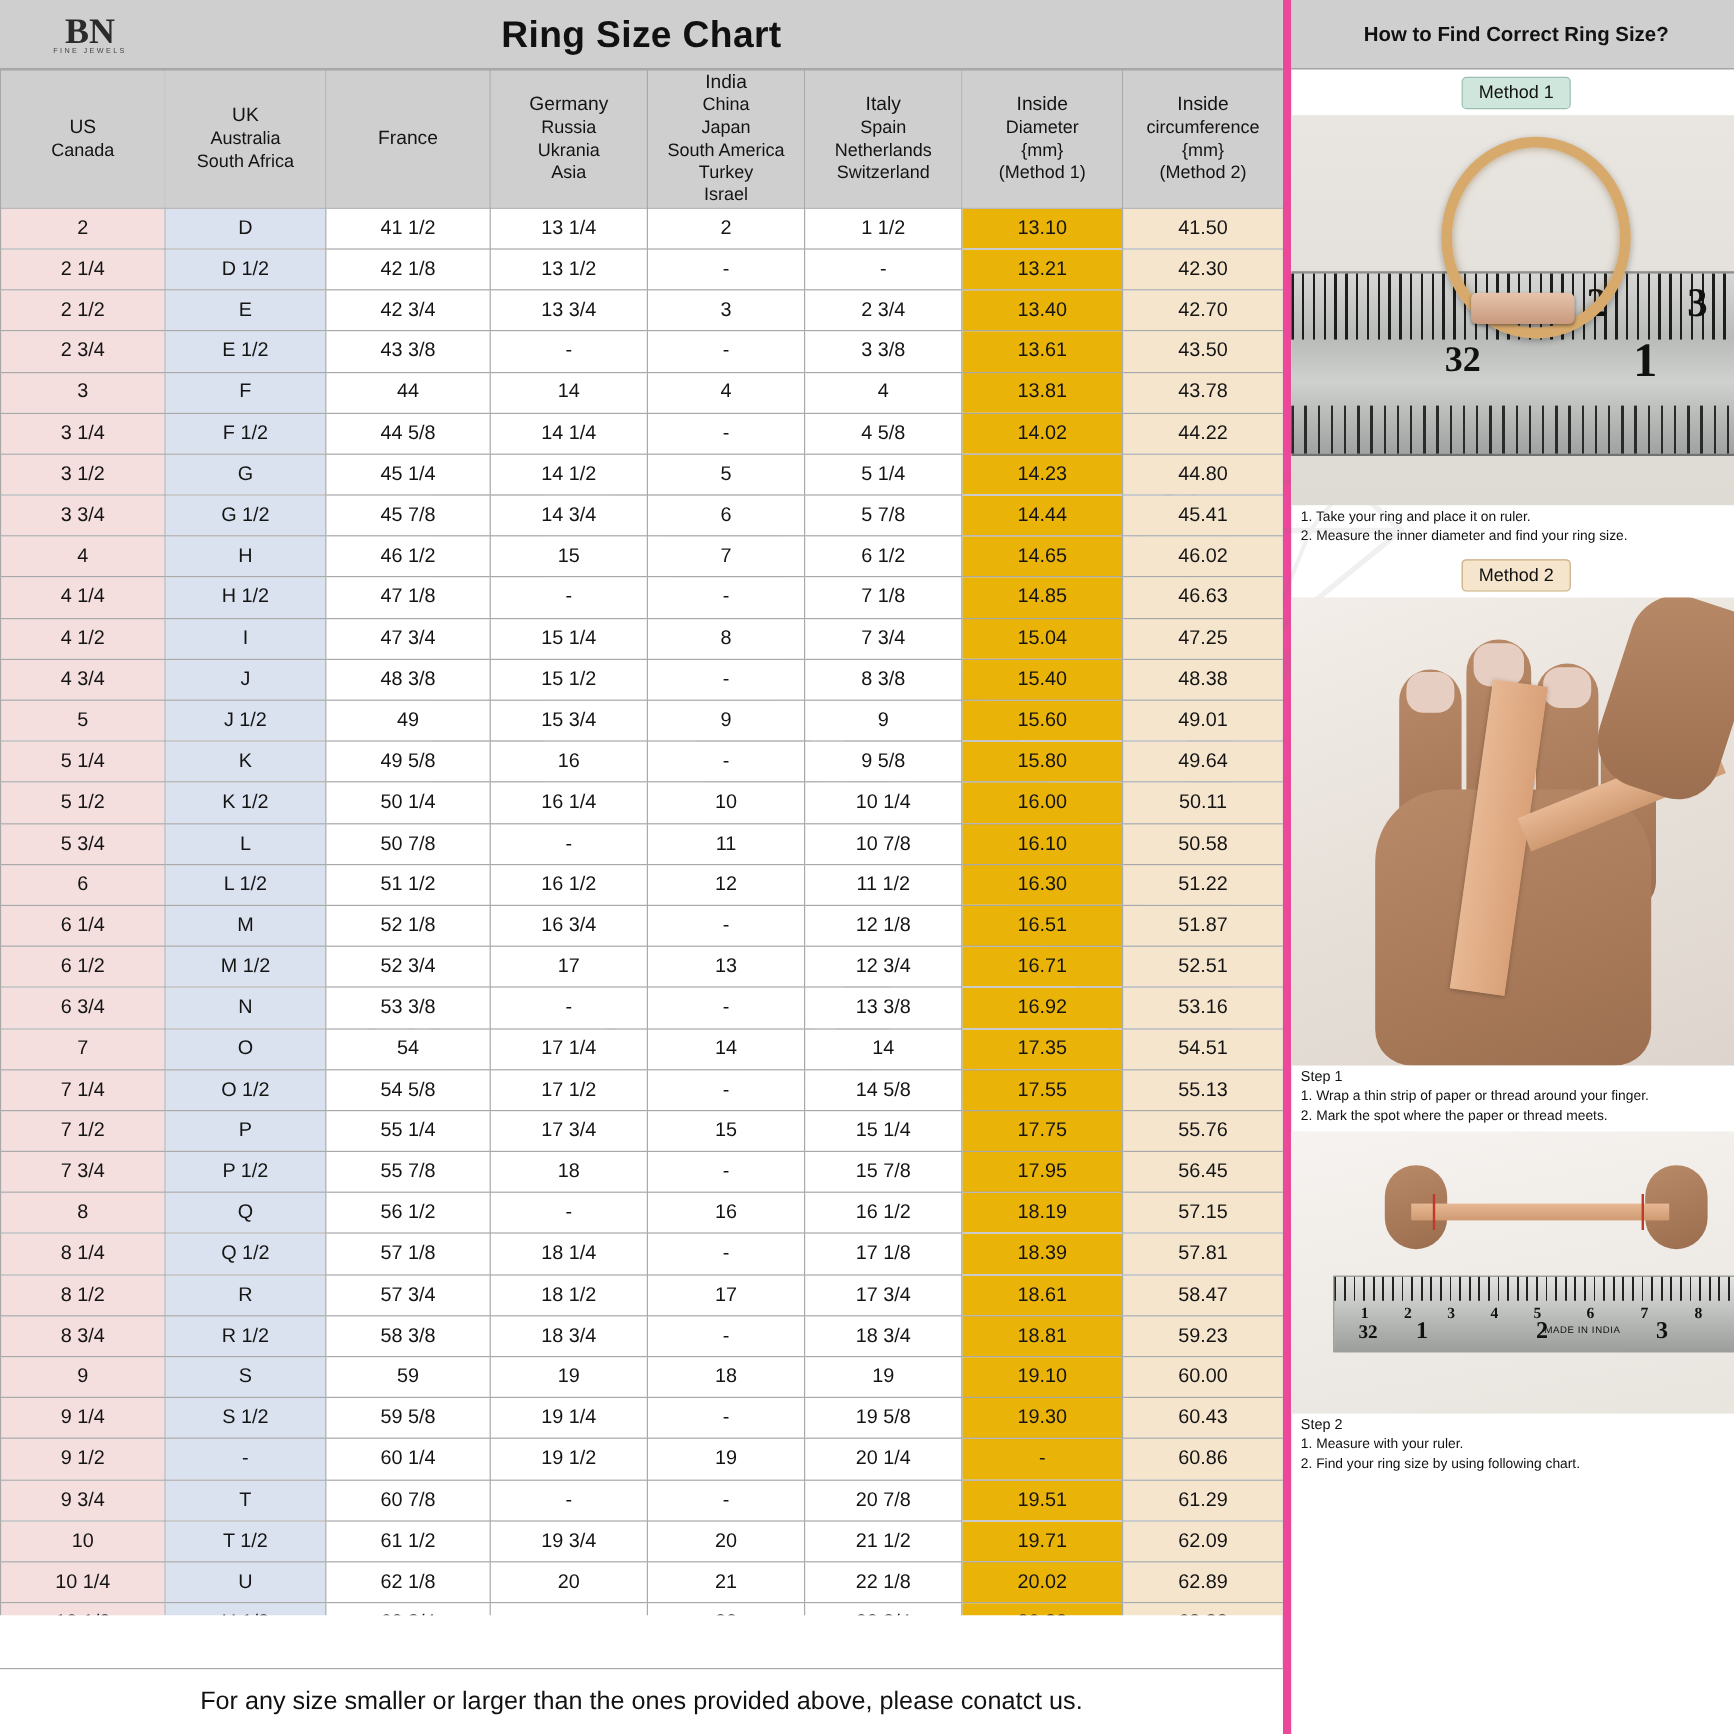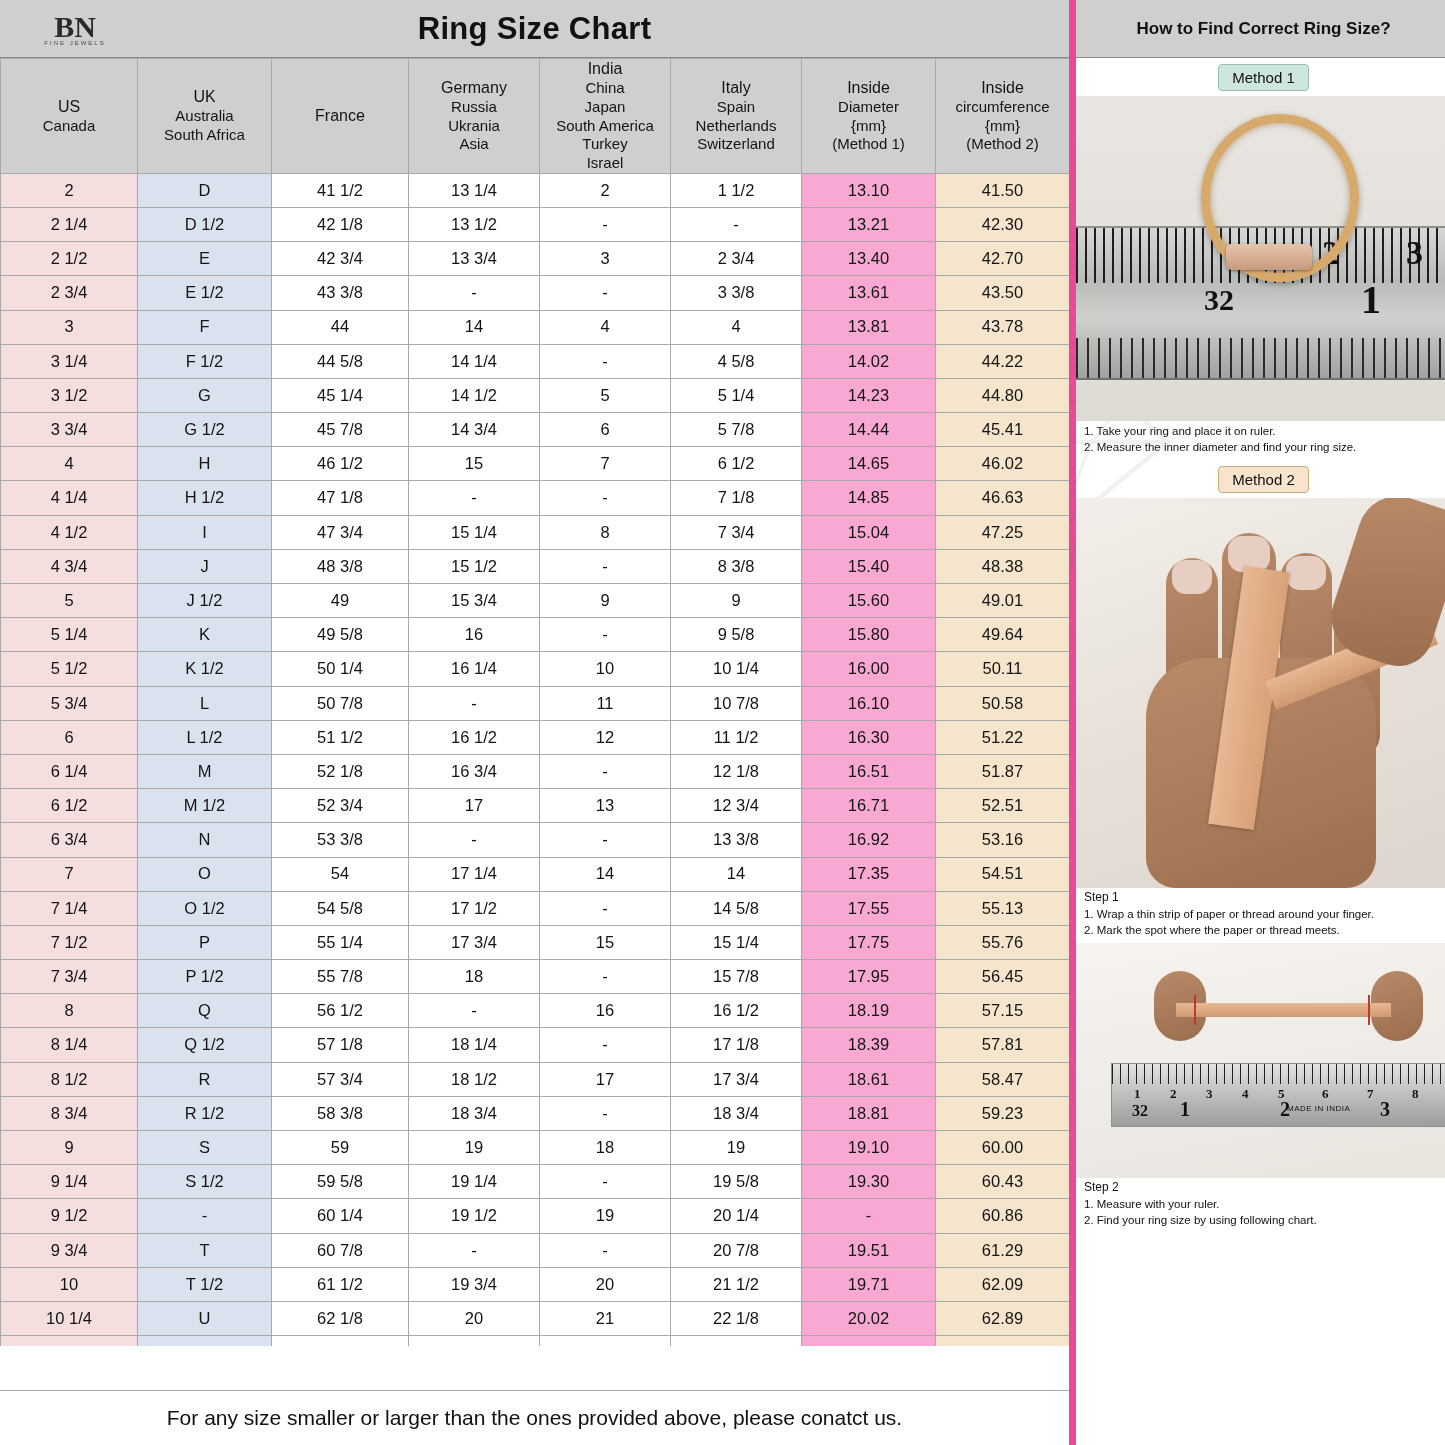--- a/index.html
+++ b/index.html
@@ -151,21 +151,21 @@
   thead th.col-us { background: #c2c2c2; }
   thead th.col-id { background: #cbd9cf; }
   thead th.col-ic { background: #d9cfbe; }
 
   td.c-us { background: #f4dede; font-size: 17px; }
   td.c-uk { background: #dbe2ef; font-size: 17px; }
   td.c-fr { background: #ffffff; }
   td.c-de { background: #ffffff; }
   td.c-in { background: #ffffff; }
   td.c-it { background: #ffffff; }
-  td.c-id { background: #f9a8d4; font-size: 17px; }
+  td.c-id { background: #eab308; font-size: 17px; }
   td.c-ic { background: #f5e5cd; font-size: 17px; }
 
   .footer-note {
     position: relative;
     z-index: 2;
     height: 54px;
     display: flex;
     align-items: center;
     justify-content: center;
     font-size: 21px;

